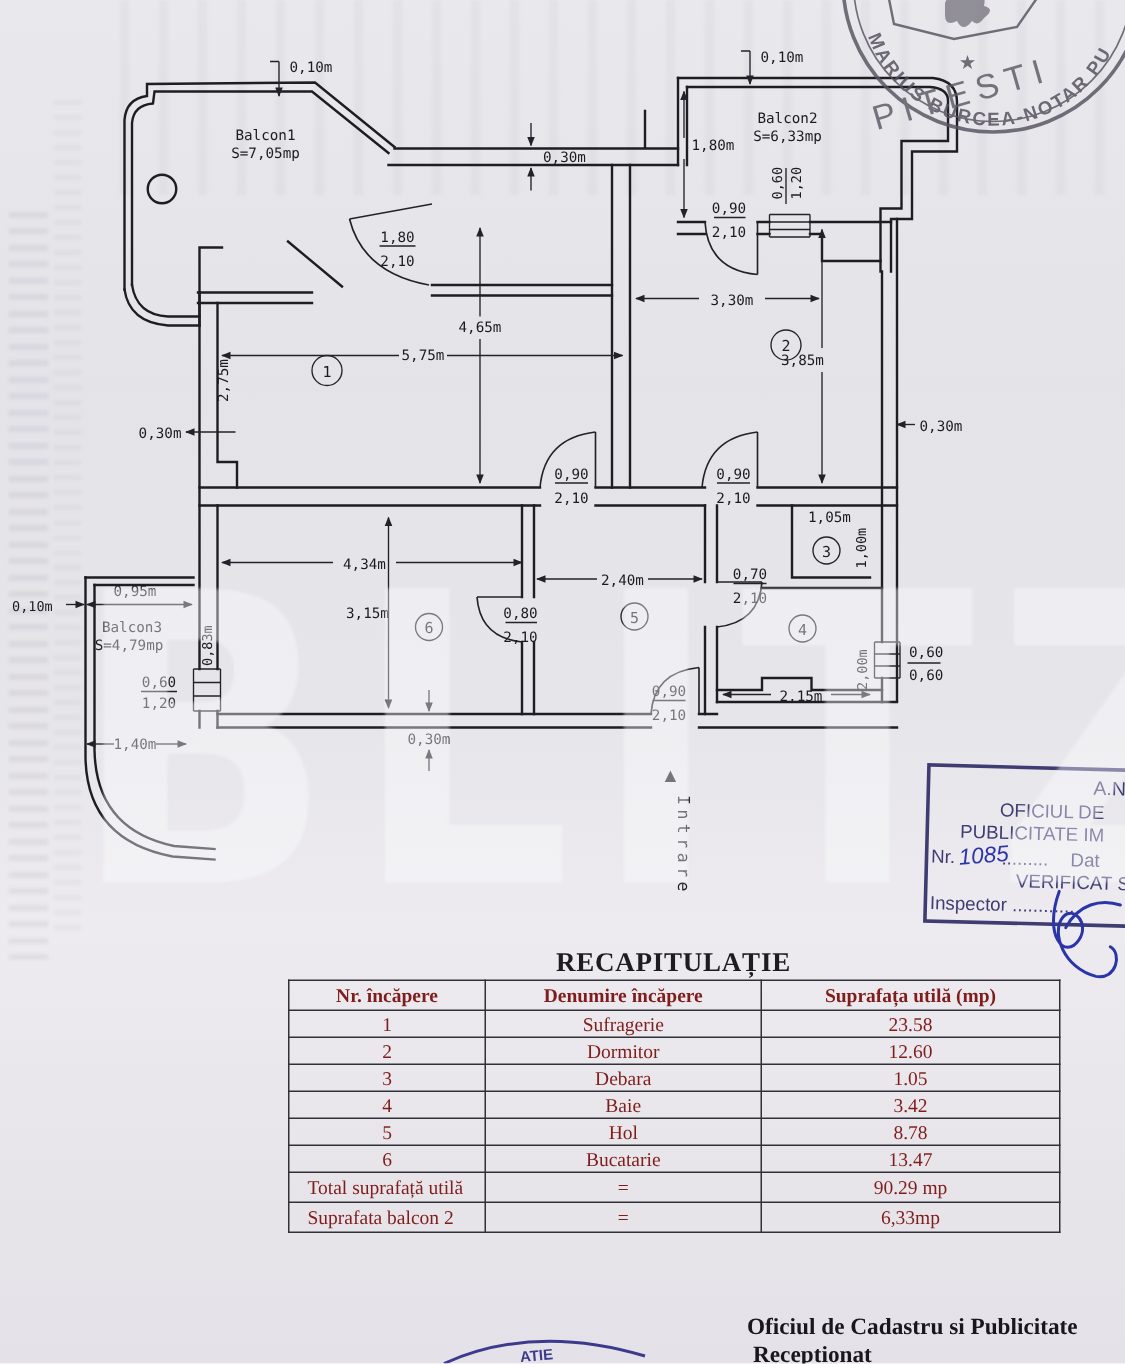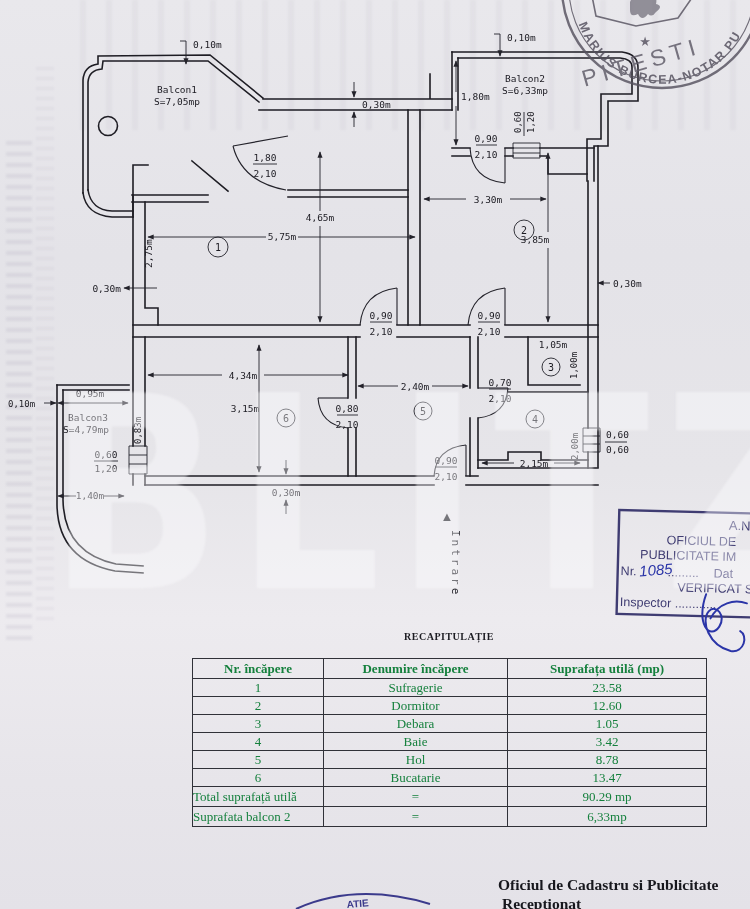--- a/index.html
+++ b/index.html
@@ -24,25 +24,25 @@
   svg text{user-select:none;}
   .dimtxt{font-family:"DejaVu Sans Mono",monospace;font-size:9.5px;fill:#1c1b22;}
   .dimtxt-s{font-family:"DejaVu Sans Mono",monospace;font-size:9px;fill:#1c1b22;}
   .roomnum{font-family:"DejaVu Sans Mono",monospace;font-size:10px;fill:#1c1b22;}
   .balctxt{font-family:"DejaVu Sans Mono",monospace;font-size:9.5px;fill:#1c1b22;}
   .wall{stroke:#1e1d24;stroke-width:1.6;fill:none;stroke-linecap:square;}
   .thin{stroke:#23222a;stroke-width:.9;fill:none;}
   .door{stroke:#23222a;stroke-width:1.1;fill:none;}
   
   #recap{position:absolute;left:192px;top:631px;width:514px;}
-  #recap .title{text-align:center;font-weight:700;font-size:10px;letter-spacing:.5px;color:#1c1c22;margin-bottom:16px;}
-  #recap table{border-collapse:collapse;width:514px;table-layout:fixed;color:#15803d;}
+  #recap .title{text-align:center;font-weight:700;font-size:18px;letter-spacing:.5px;color:#1c1c22;margin-bottom:1px;}
+  #recap table{border-collapse:collapse;width:514px;table-layout:fixed;color:#7f1d1d;}
   #recap td,#recap th{border:1.4px solid #303138;font-size:13px;padding:0 4px;height:17px;text-align:center;overflow:hidden;white-space:nowrap;}
   #recap th{height:19px;font-size:13px;}
-  #recap .tl{text-align:left;padding-left:0;}
+  #recap .tl{text-align:left;padding-left:12px;}
   #recap .trow td{height:19px;}
   #recap .bold td{font-weight:700;}
   #footer1{position:absolute;left:498px;top:876px;width:270px;font-weight:700;font-size:15.5px;color:#17171d;white-space:nowrap;}
   #footer2{position:absolute;left:502px;top:895px;width:200px;font-weight:700;font-size:15.5px;color:#17171d;}
 </style>
 </head>
 <body>
 
 <div class="bleed" id="bleed-left"></div>
 <div class="bleed" id="bleed-left2"></div>

